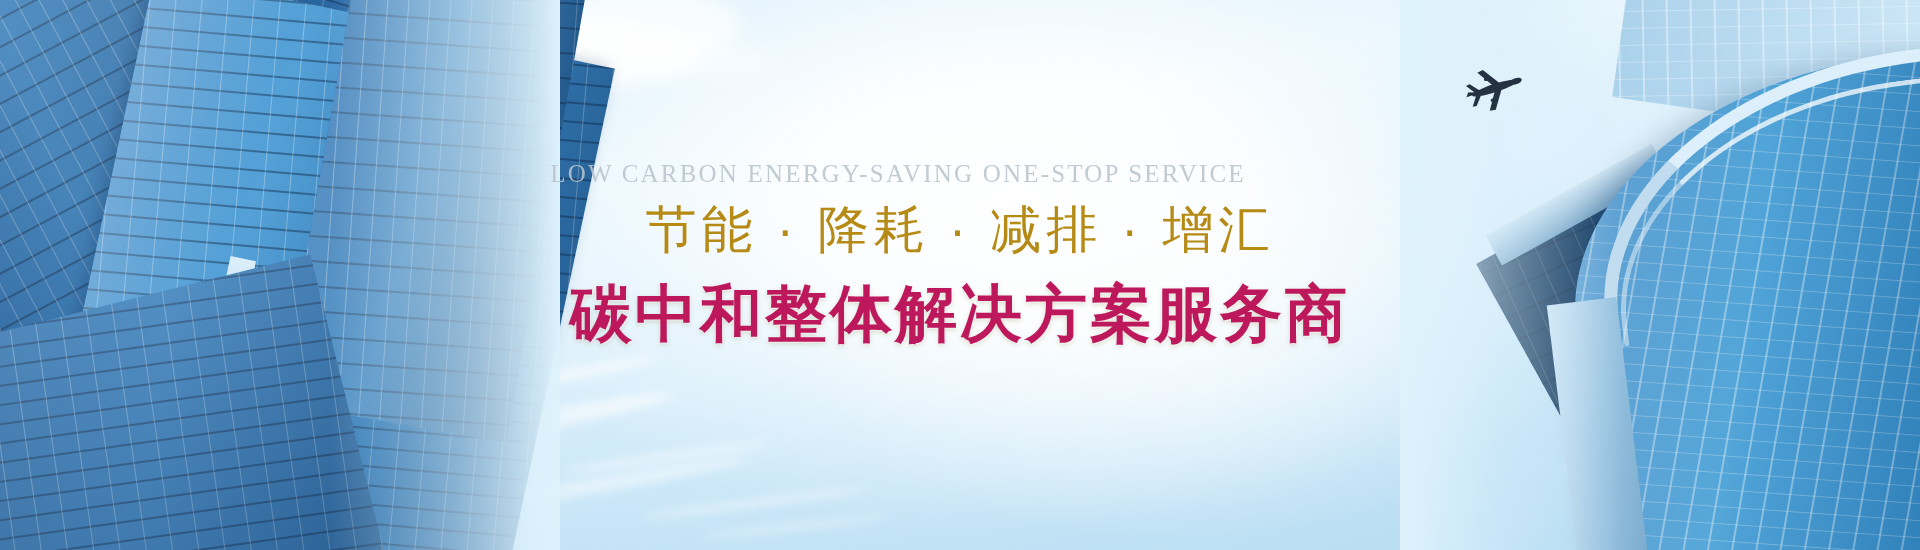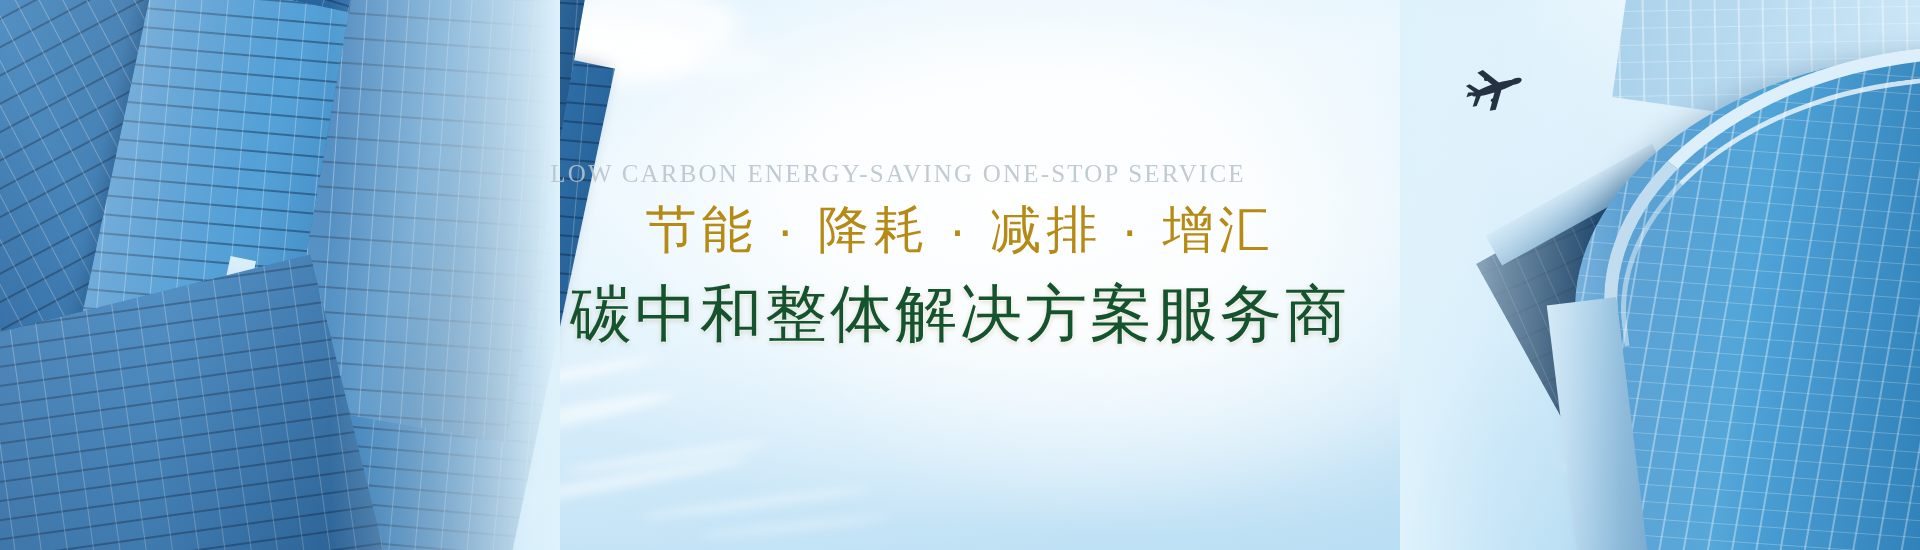--- a/index.html
+++ b/index.html
@@ -129,22 +129,22 @@
     letter-spacing: 5px;
     white-space: nowrap;
     text-shadow: 0 1px 2px rgba(255,255,255,0.55);
   }
   .headline {
     position: absolute;
     top: 272px;
     left: 0;
     width: 1920px;
     font-size: 62px;
-    font-weight: 400;
-    color: #14532d;
+    font-weight: 700;
+    color: #be185d;
     letter-spacing: 3px;
     white-space: nowrap;
     text-shadow:
       1px 1px 0 rgba(255,255,255,0.5),
       0 2px 5px rgba(120,90,10,0.22);
   }
 
   
   .airplane {
     position: absolute;

